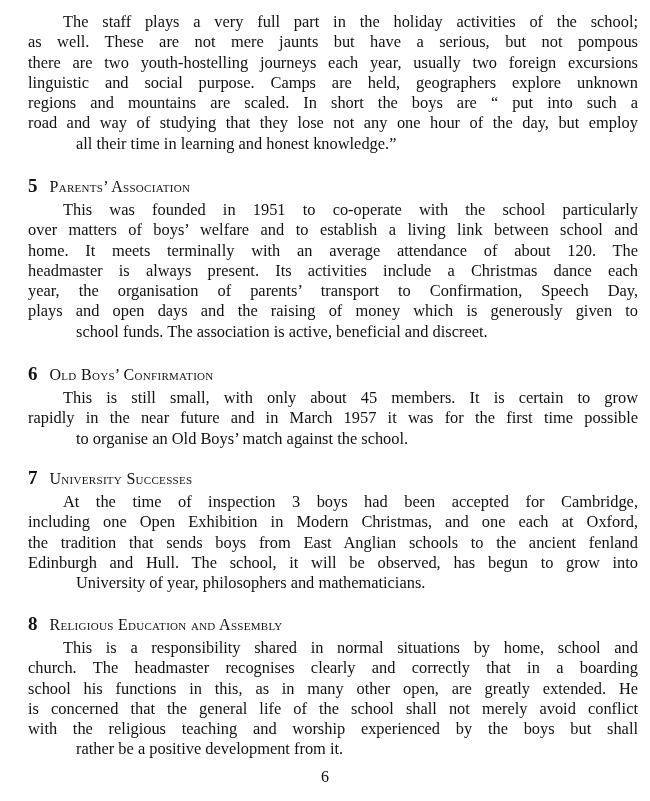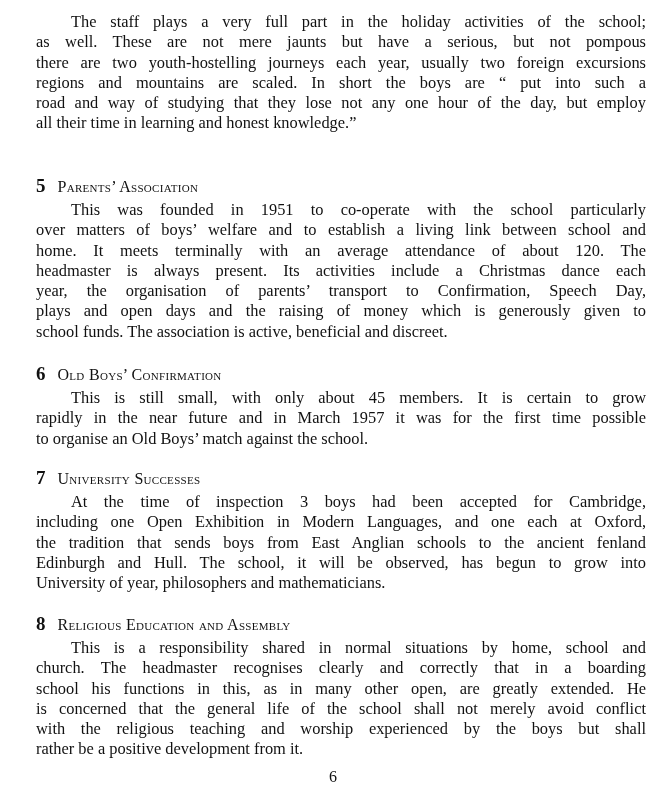--- a/index.html
+++ b/index.html
@@ -1,37 +1,38 @@
 <!DOCTYPE html>
 <html><head>
 <meta charset="utf-8">
 <style>
   html, body { margin: 0; padding: 0; background: #ffffff; }
   body { width: 650px; height: 801px; overflow: hidden; position: relative;
          font-family: "Liberation Serif", "DejaVu Serif", serif; color: #111; }
-  .page { position: absolute; left: 8px; top: 0; width: 548px; height: 801px; }
+  .page { position: absolute; left: 0; top: 0; width: 548px; height: 801px; }
   .block { position: absolute; left: 28px; width: 610px; }
   .line { display: block; height: 20.3px; line-height: 20.3px; font-size: 16.4px;
           white-space: nowrap; text-align: justify; text-align-last: justify; }
   .line.first { text-indent: 35px; }
-  .line.last { text-align-last: left; }
+  .line.last { text-align-last: left; margin-left: 48px; }
   .heading { position: absolute; left: 28px; font-size: 16px; height: 22px; line-height: 22px; white-space: nowrap; }
   .heading .num { font-weight: bold; font-size: 19px; margin-right: 12px; }
   .heading .title { font-variant: small-caps; letter-spacing: 0.3px; font-size: 16px; }
   .pagenum { position: absolute; left: 0; width: 650px; text-align: center; top: 768px; font-size: 16px; }
 </style>
 </head>
 <body>
 
 <div class="page">
 
   <div class="block" style="top:12px;">
     <span class="line first">The staff plays a very full part in the holiday activities of the school;</span>
     <span class="line">as well. These are not mere jaunts but have a serious, but not pompous</span>
     <span class="line">there are two youth-hostelling journeys each year, usually two foreign excursions</span>
+    <span class="line">linguistic and social purpose. Camps are held, geographers explore unknown</span>
     <span class="line">regions and mountains are scaled. In short the boys are “ put into such a</span>
     <span class="line">road and way of studying that they lose not any one hour of the day, but employ</span>
     <span class="line last">all their time in learning and honest knowledge.”</span>
   </div>
 
   <div class="heading" style="top:175px;">
     <span class="num">5</span><span class="title">Parents’ Association</span>
   </div>
   <div class="block" style="top:200px;">
     <span class="line first">This was founded in 1951 to co-operate with the school particularly</span>
@@ -50,21 +51,21 @@
     <span class="line first">This is still small, with only about 45 members. It is certain to grow</span>
     <span class="line">rapidly in the near future and in March 1957 it was for the first time possible</span>
     <span class="line last">to organise an Old Boys’ match against the school.</span>
   </div>
 
   <div class="heading" style="top:467px;">
     <span class="num">7</span><span class="title">University Successes</span>
   </div>
   <div class="block" style="top:492px;">
     <span class="line first">At the time of inspection 3 boys had been accepted for Cambridge,</span>
-    <span class="line">including one Open Exhibition in Modern Languages, and one each at Oxford,</span>
+    <span class="line">including one Open Exhibition in Modern Christmas, and one each at Oxford,</span>
     <span class="line">the tradition that sends boys from East Anglian schools to the ancient fenland</span>
     <span class="line">Edinburgh and Hull. The school, it will be observed, has begun to grow into</span>
     <span class="line last">University of year, philosophers and mathematicians.</span>
   </div>
 
   <div class="heading" style="top:613px;">
     <span class="num">8</span><span class="title">Religious Education and Assembly</span>
   </div>
   <div class="block" style="top:638px;">
     <span class="line first">This is a responsibility shared in normal situations by home, school and</span>

